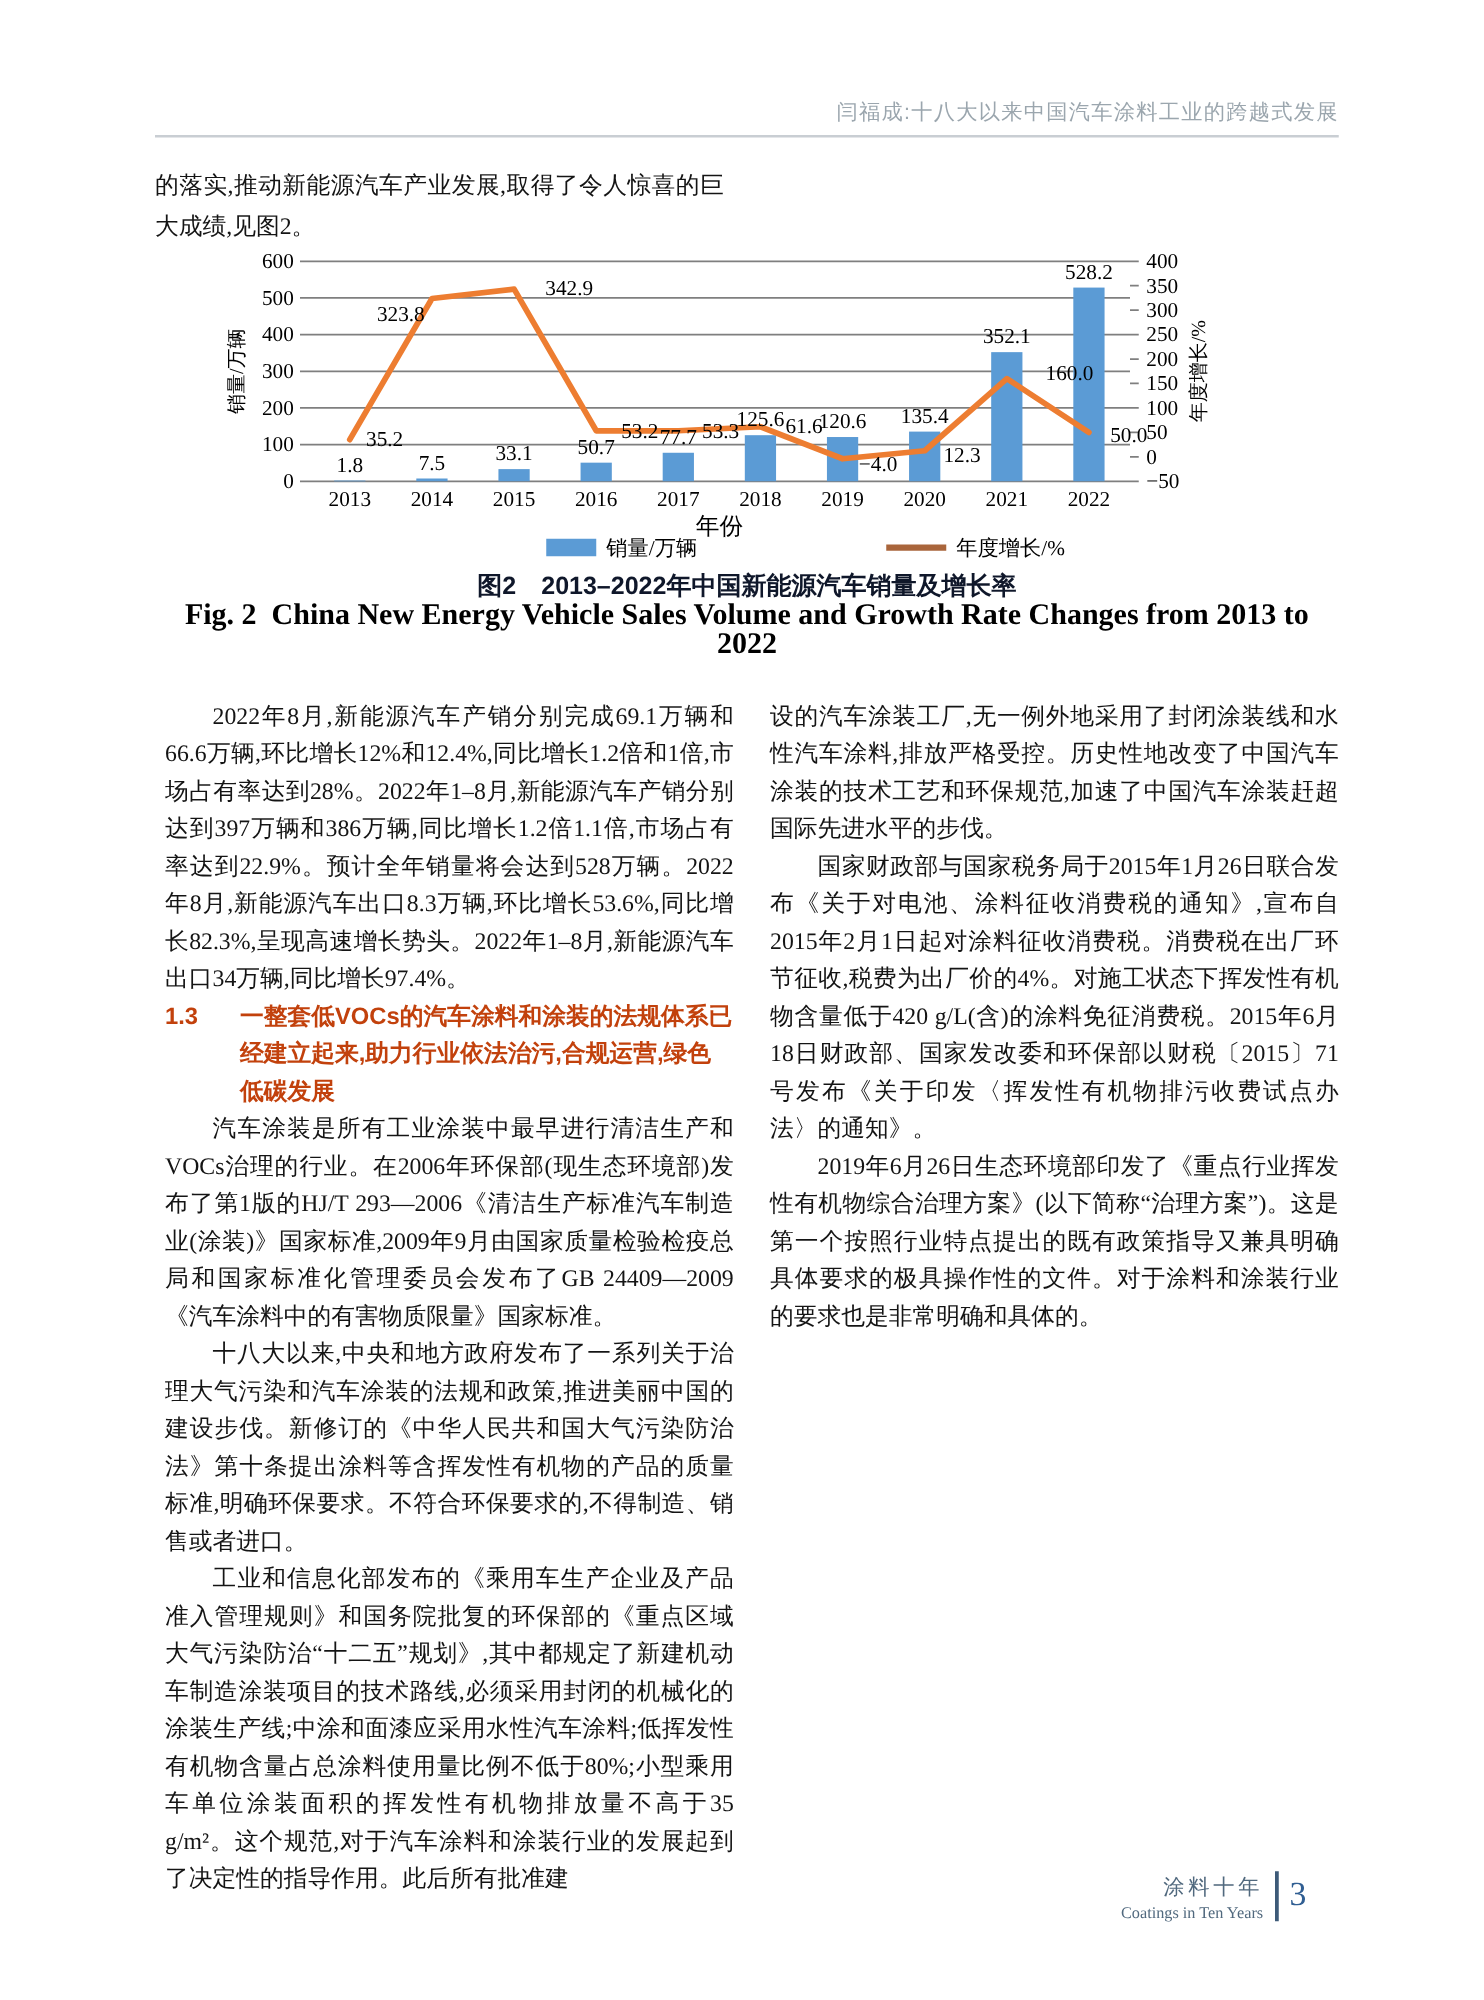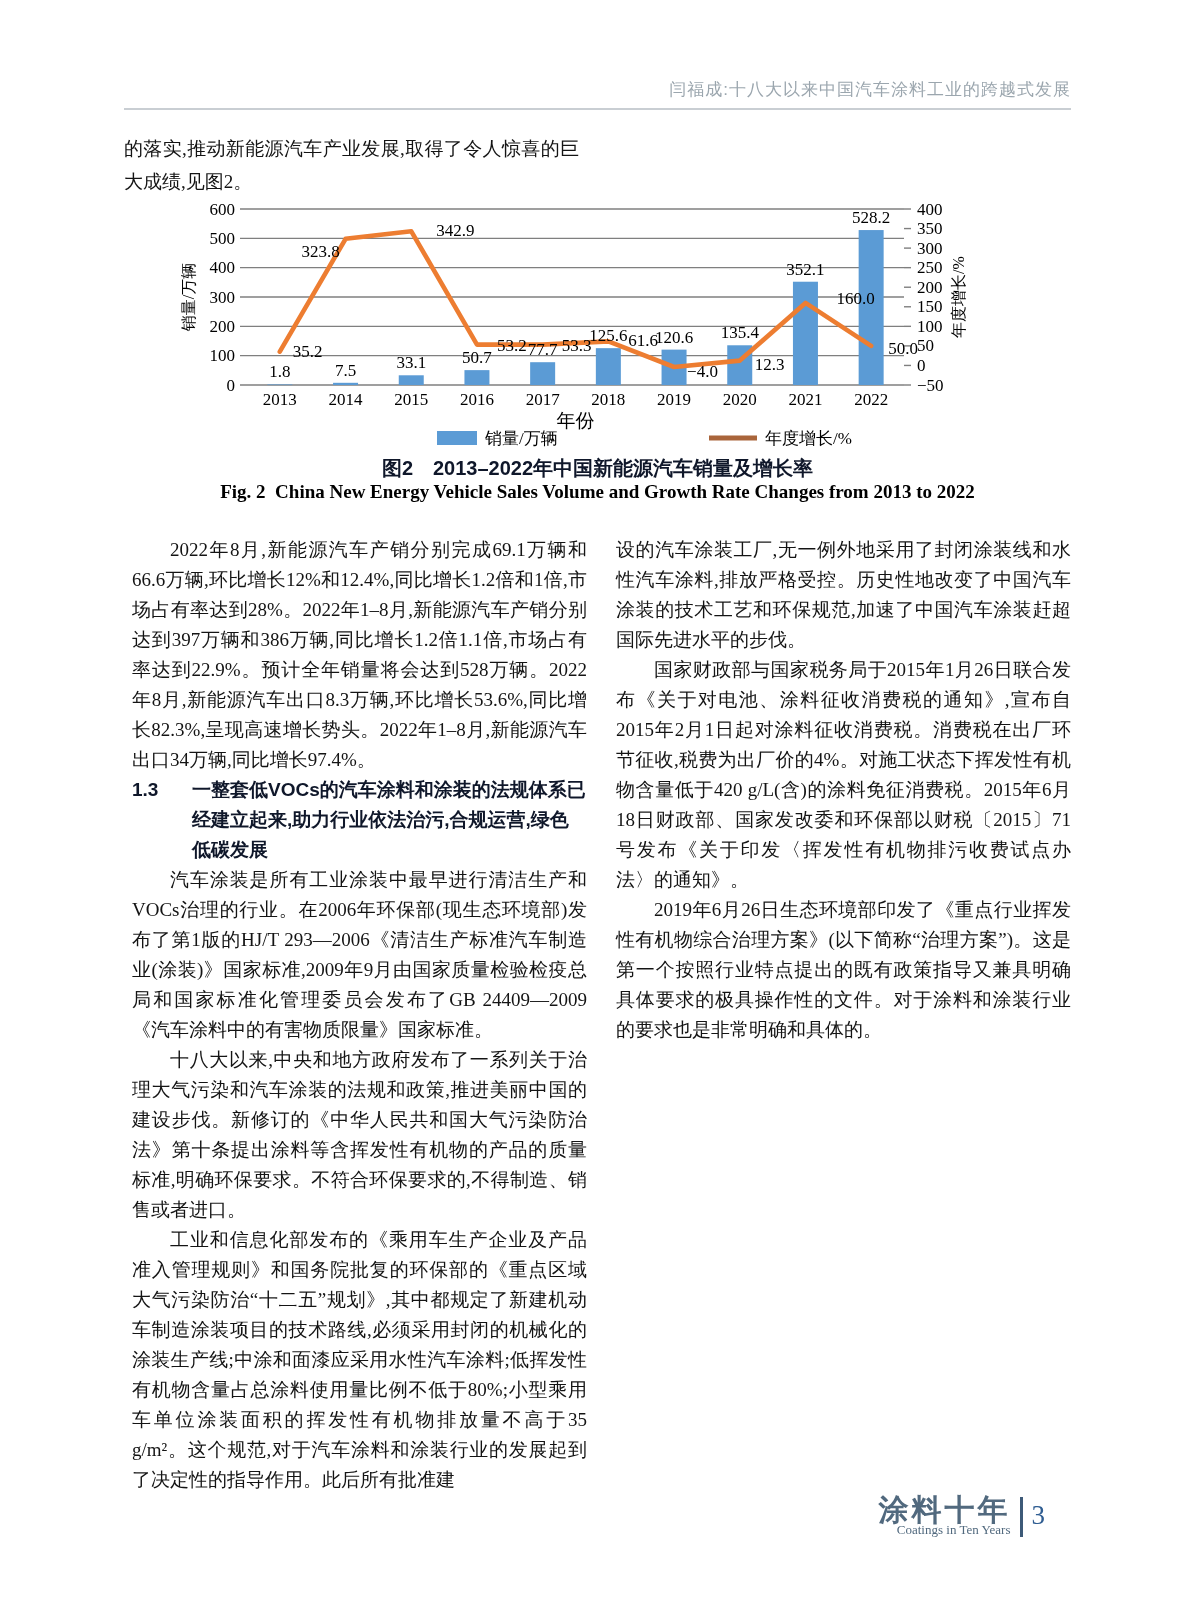--- a/index.html
+++ b/index.html
@@ -19,43 +19,43 @@
   .intro{display:flex;gap:29px;margin-top:22px;}
   .intro p{margin:0;width:455px;font-size:19px;line-height:33px;text-align:justify;}
   
   .chart-wrap{margin-top:2px;margin-left:40px;}
   svg text{font-family:"Liberation Serif","DejaVu Serif",serif;fill:#000000;}
   .caption-cn{
     margin:2px 0 0 0;text-align:center;font-weight:bold;font-size:20px;line-height:24px;
     font-family:"Liberation Sans","DejaVu Sans",sans-serif;color:#0f172a;
   }
   .caption-en{
-    margin:0;text-align:center;font-weight:bold;font-size:19px;line-height:23px;
+    margin:0;text-align:center;font-weight:bold;font-size:24px;line-height:23px;
     font-family:"Liberation Serif","DejaVu Serif",serif;color:#000;
   }
   
   .body-cols{display:flex;gap:29px;margin-top:32px;justify-content:flex-end;}
   .col{width:455px;font-size:19px;line-height:30px;text-align:justify;}
   .col p{margin:0;}
   .ind{text-indent:2em;}
   .sec-heading{
-    position:relative;padding-left:60px;color:#0f172a;font-weight:bold;
+    position:relative;padding-left:60px;color:#c2410c;font-weight:bold;
     font-family:"Liberation Sans","DejaVu Sans",sans-serif;font-size:19px;line-height:30px;
     text-align:left;
   }
   .sec-heading .h-num{position:absolute;left:0;top:0;}
   
   .footer{
     position:absolute;top:1497px;right:142px;
     display:flex;align-items:center;gap:9px;
   }
   .footer .f-text{text-align:right;color:#51697E;}
   .footer .f-cn{
-    font-family:"Liberation Sans","DejaVu Sans",sans-serif;font-weight:bold;
-    font-size:30px;line-height:24px;letter-spacing:3px;
+    font-family:"Liberation Sans","DejaVu Sans",sans-serif;font-weight:normal;
+    font-size:17px;line-height:24px;letter-spacing:3px;
   }
   .footer .f-en{font-size:13px;line-height:15px;font-family:"Liberation Serif",serif;}
   .footer .f-divider{width:3px;height:40px;background:#3D5A78;}
   .footer .f-page{font-size:27px;color:#305E92;font-family:"Liberation Serif",serif;padding-bottom:4px;}
 </style>
 </head>
 <body>
 
 <div class="content">
 

